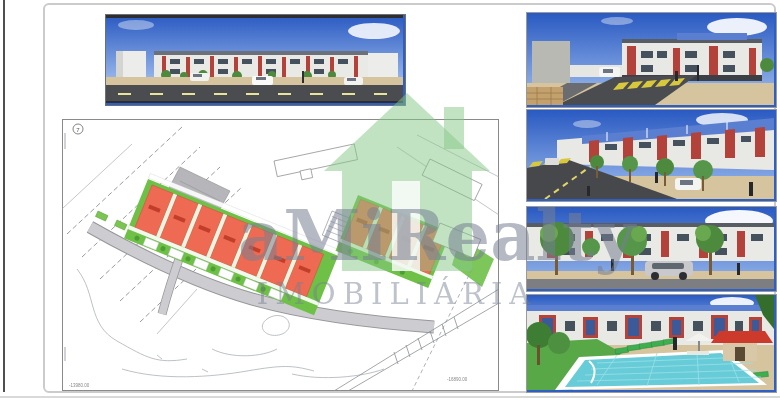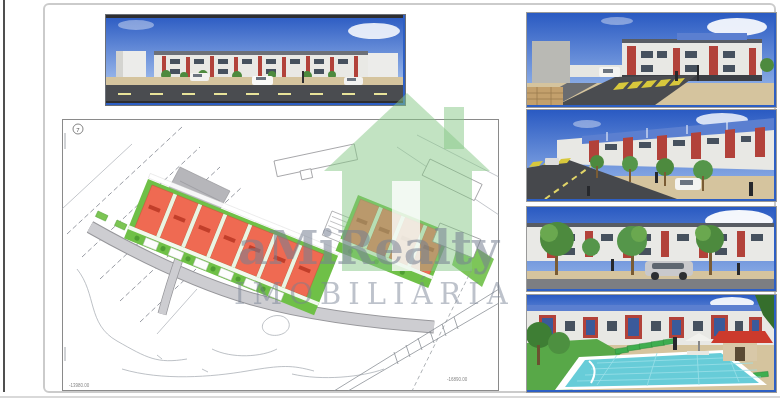--- a/index.html
+++ b/index.html
@@ -19,25 +19,25 @@
   }
   .siteplan{position:absolute;left:17px;top:114px;width:437px;height:272px;}
   .shot{position:absolute;left:481px;width:249px;border:1px solid #9a9a9a;background:#2d5fc4;}
   .shot1{top:7px;height:94px;}
   .shot2{top:104px;height:91px;}
   .shot3{top:201px;height:84px;}
   .shot4{top:289px;height:97px;}
   .watermark{position:absolute;left:187px;top:82px;width:330px;height:232px;pointer-events:none;z-index:6;}
   .wm-brand{
     position:absolute;left:6px;top:118px;width:318px;text-align:left;
-    font-family:"DejaVu Serif",serif;font-weight:bold;font-size:46px;line-height:62px;
-    color:rgba(118,128,146,0.55);white-space:nowrap;margin-top:12px;
+    font-family:"DejaVu Serif",serif;font-weight:bold;font-size:70px;line-height:62px;
+    color:rgba(118,128,146,0.55);white-space:nowrap;
   }
   .wm-sub{
-    position:absolute;left:2px;top:190px;width:326px;
+    position:absolute;left:2px;top:190px;width:326px;text-align:center;
     font-family:"DejaVu Serif",serif;font-size:29px;letter-spacing:7px;
     color:rgba(118,128,146,0.48);white-space:nowrap;
   }
   svg{display:block;}
 </style>
 </head>
 <body>
 
 <div class="page-edge"></div>
 <div class="bottom-hairline"></div>

